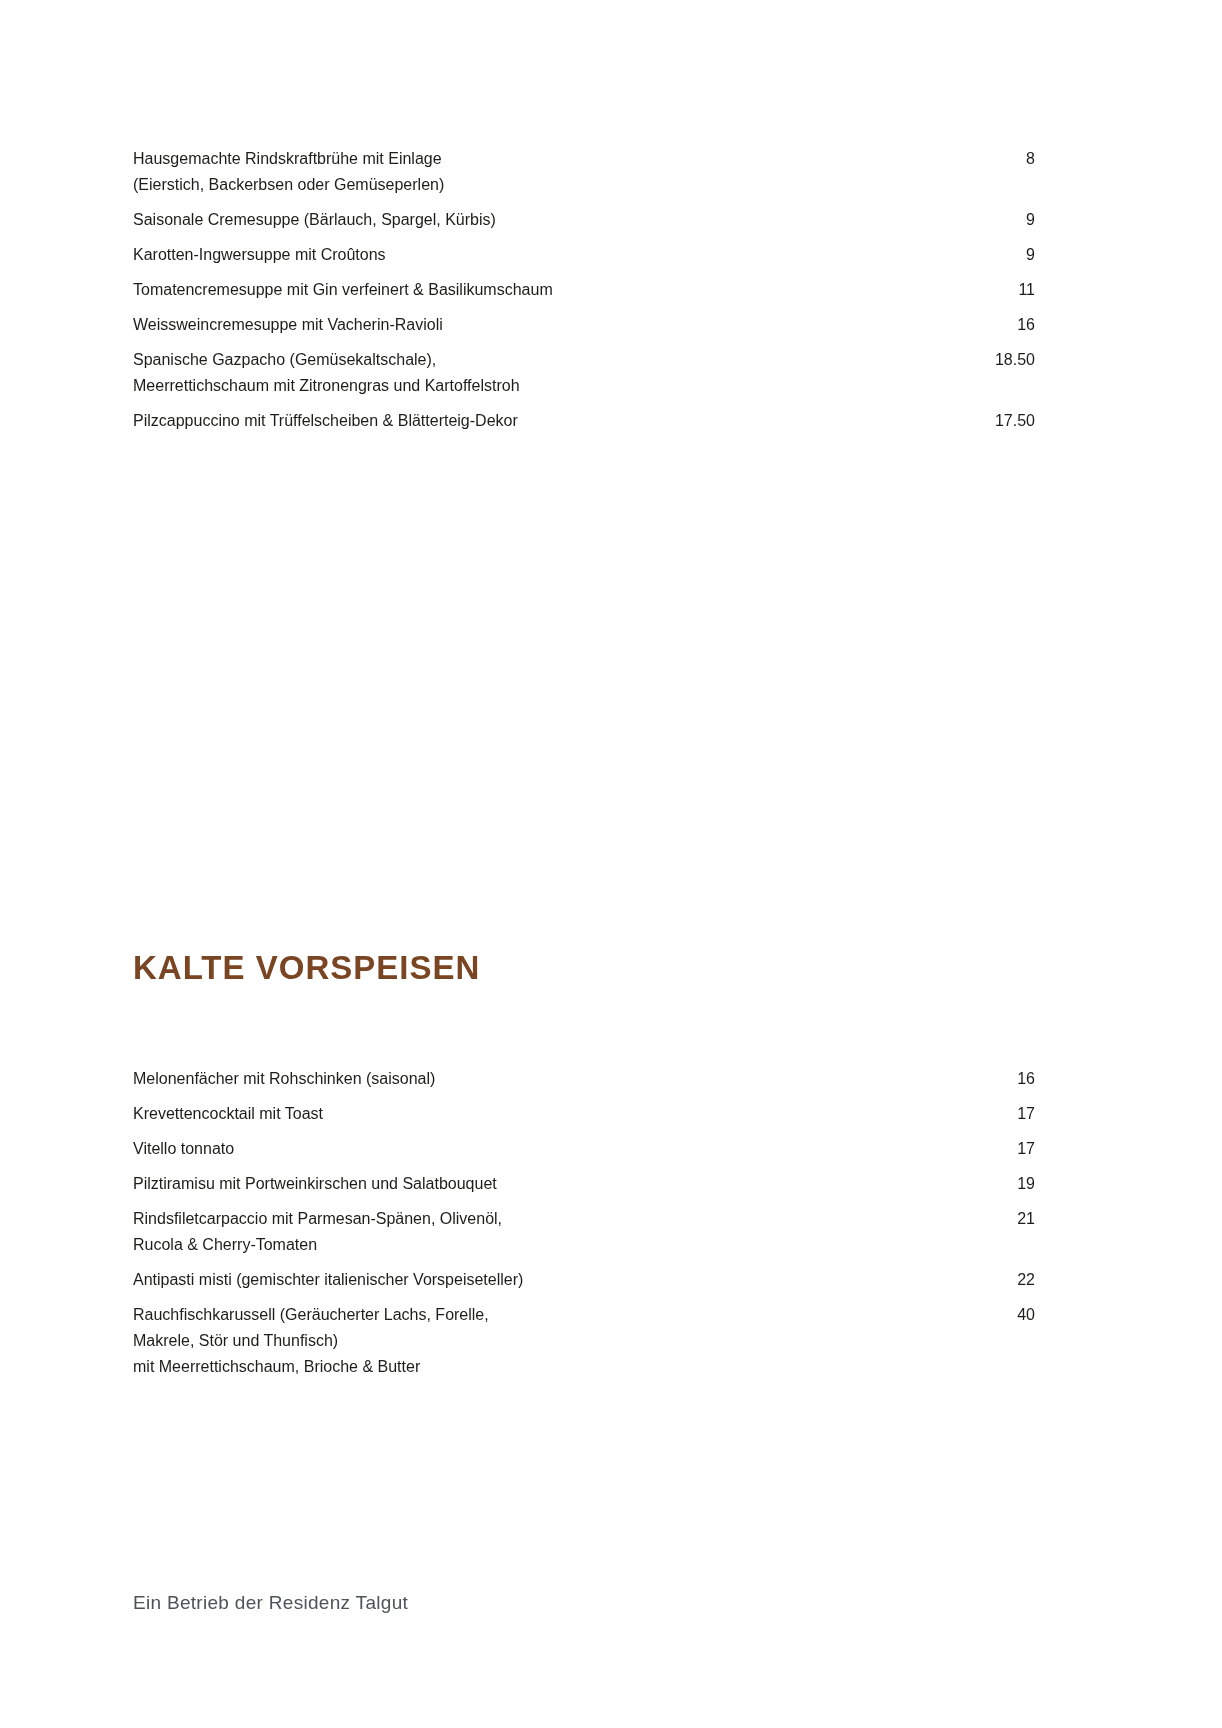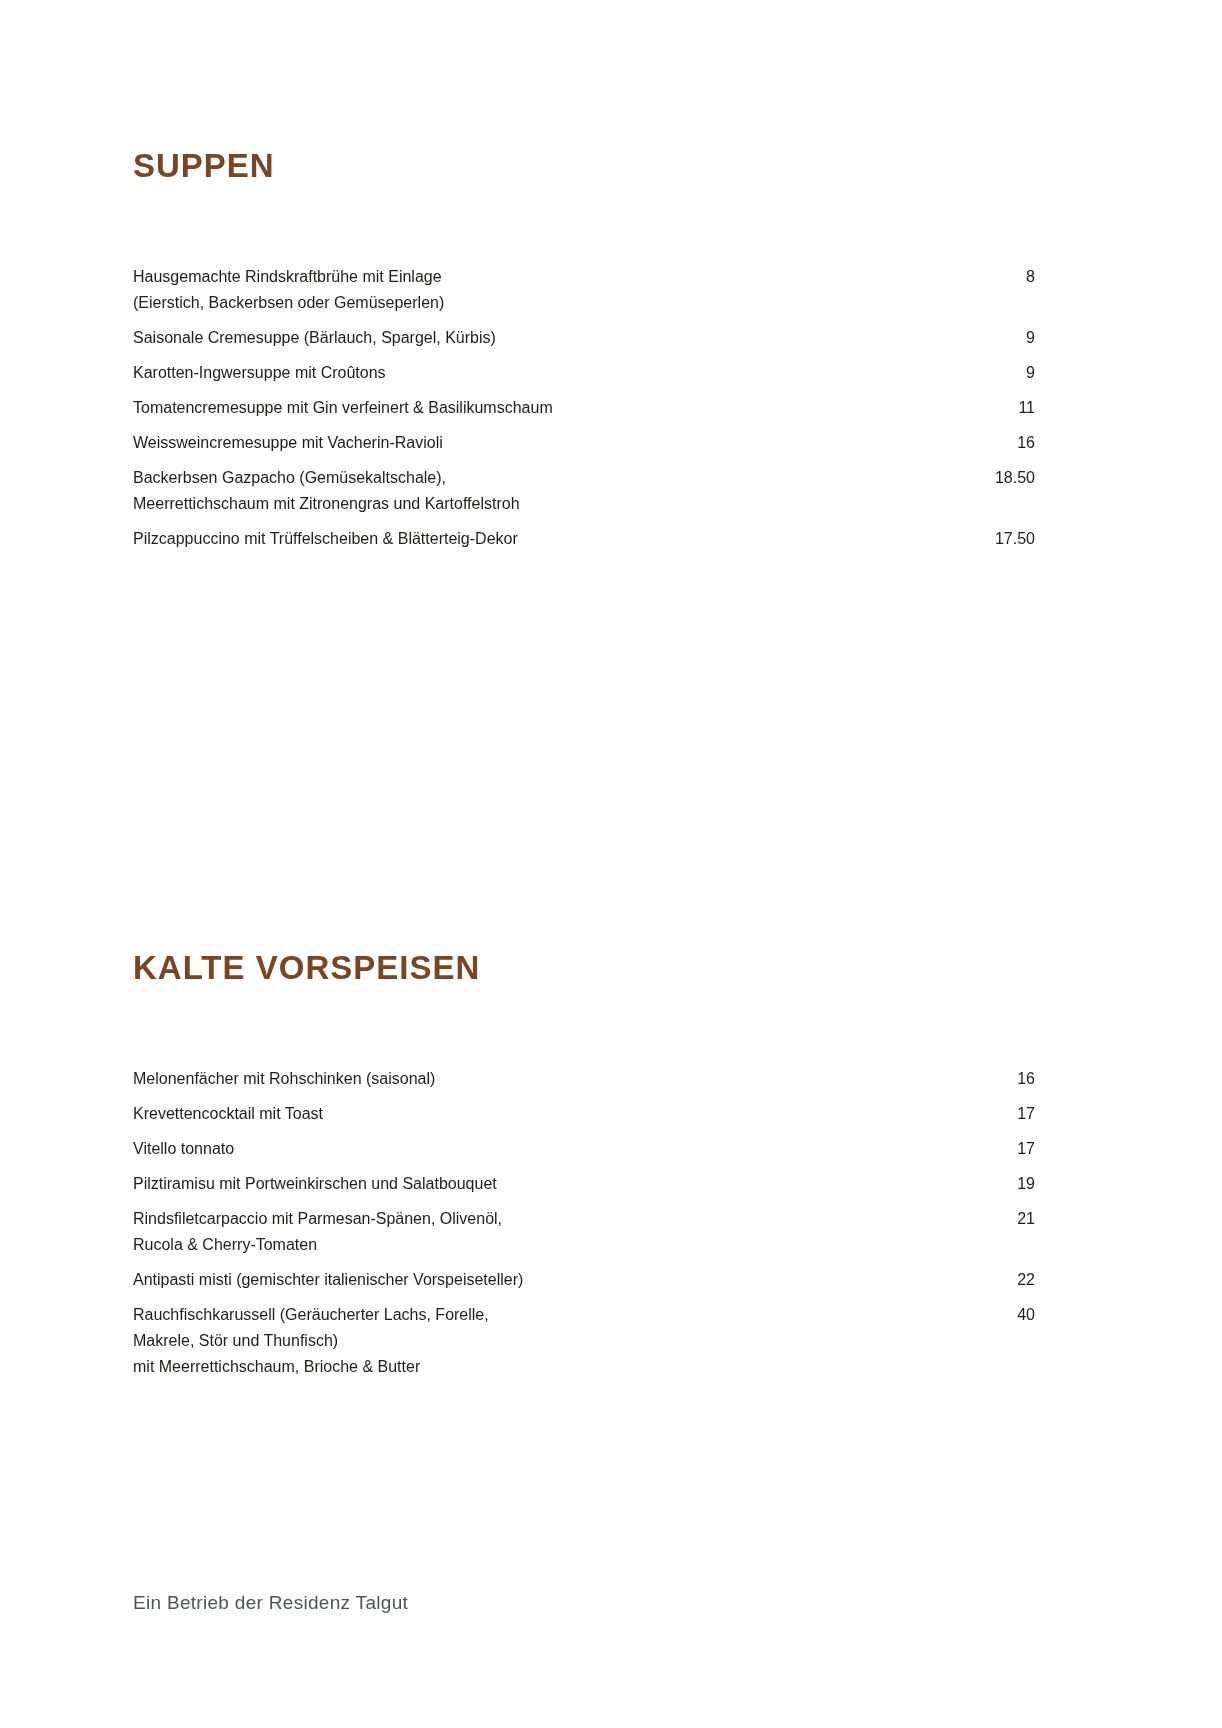--- a/index.html
+++ b/index.html
@@ -62,21 +62,20 @@
     letter-spacing: 0.3px;
     color: #4f5257;
   }
 </style>
 </head>
 <body>
 
 <div class="page">
 
   <section class="menu-section section-1">
-    <h2>SUPPEN</h2>
     <div class="menu-items">
         <div class="menu-item-row">
           <div class="menu-item-name">
             <span class="line">Hausgemachte Rindskraftbrühe mit Einlage</span>
             <span class="line">(Eierstich, Backerbsen oder Gemüseperlen)</span>
           </div>
           <div class="menu-item-price">8</div>
         </div>
         <div class="menu-item-row">
           <div class="menu-item-name">
@@ -97,21 +96,21 @@
           <div class="menu-item-price">11</div>
         </div>
         <div class="menu-item-row">
           <div class="menu-item-name">
             <span class="line">Weissweincremesuppe mit Vacherin-Ravioli</span>
           </div>
           <div class="menu-item-price">16</div>
         </div>
         <div class="menu-item-row">
           <div class="menu-item-name">
-            <span class="line">Backerbsen Gazpacho (Gemüsekaltschale),</span>
+            <span class="line">Spanische Gazpacho (Gemüsekaltschale),</span>
             <span class="line">Meerrettichschaum mit Zitronengras und Kartoffelstroh</span>
           </div>
           <div class="menu-item-price">18.50</div>
         </div>
         <div class="menu-item-row">
           <div class="menu-item-name">
             <span class="line">Pilzcappuccino mit Trüffelscheiben &amp; Blätterteig-Dekor</span>
           </div>
           <div class="menu-item-price">17.50</div>
         </div>

